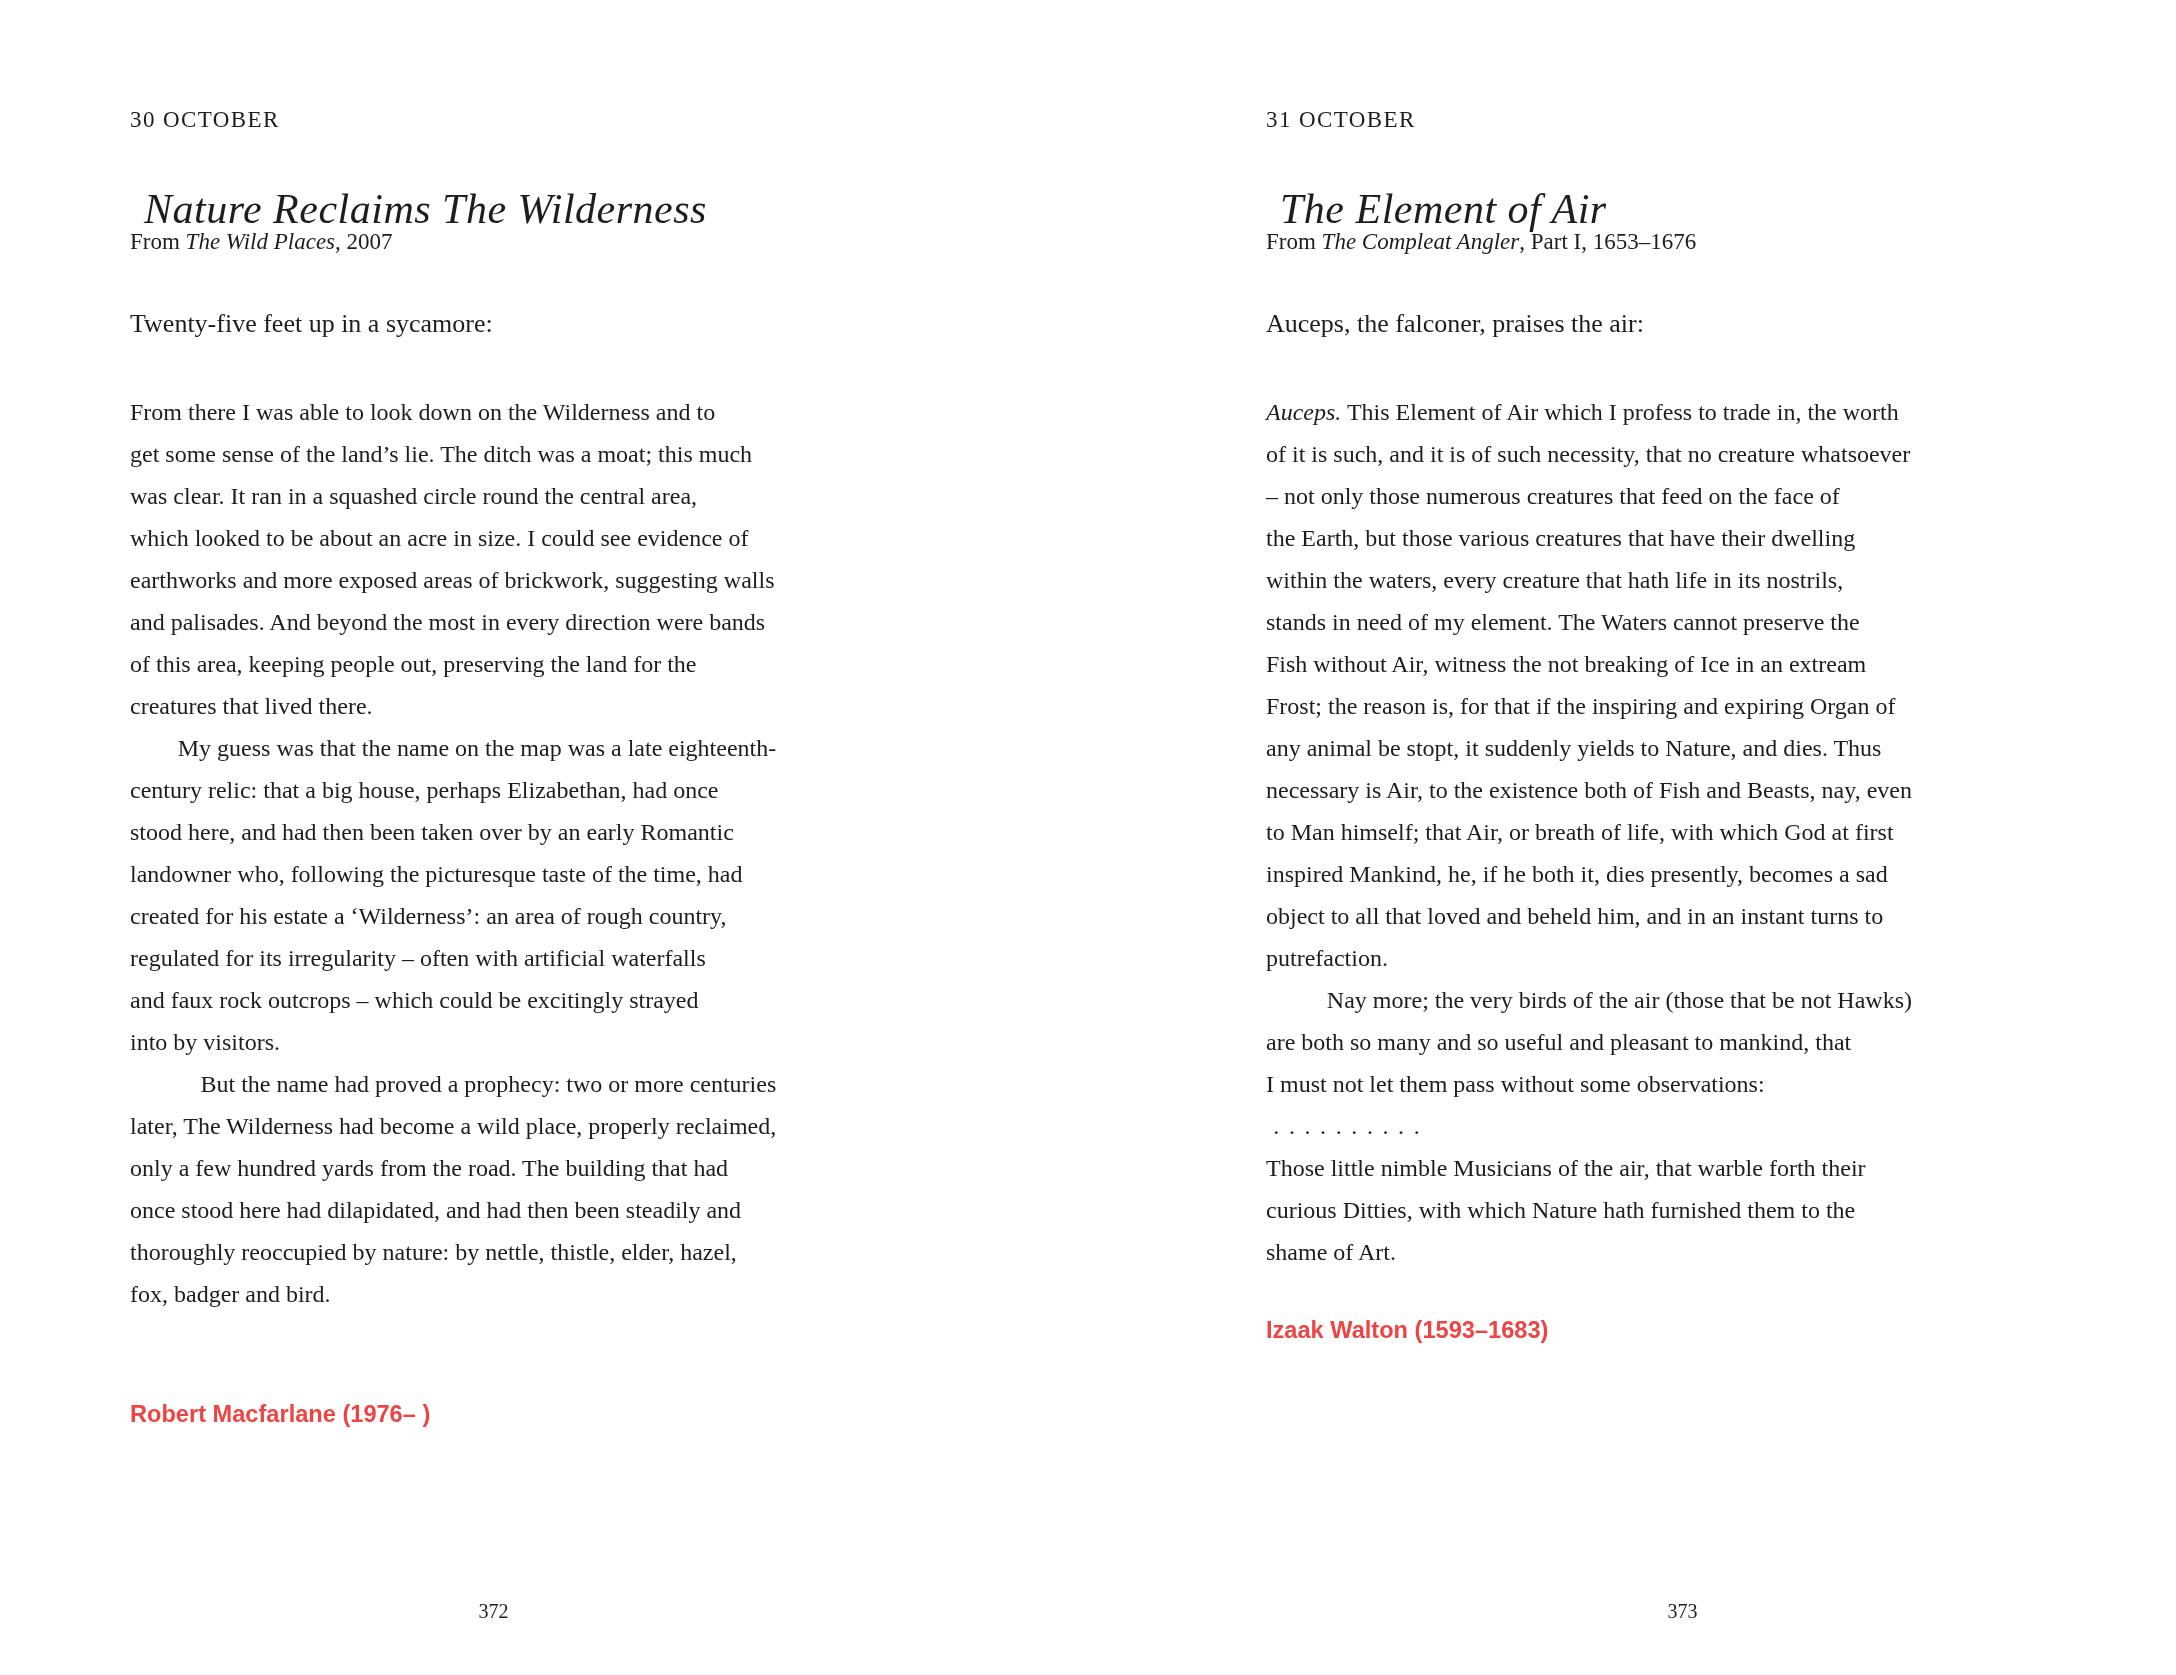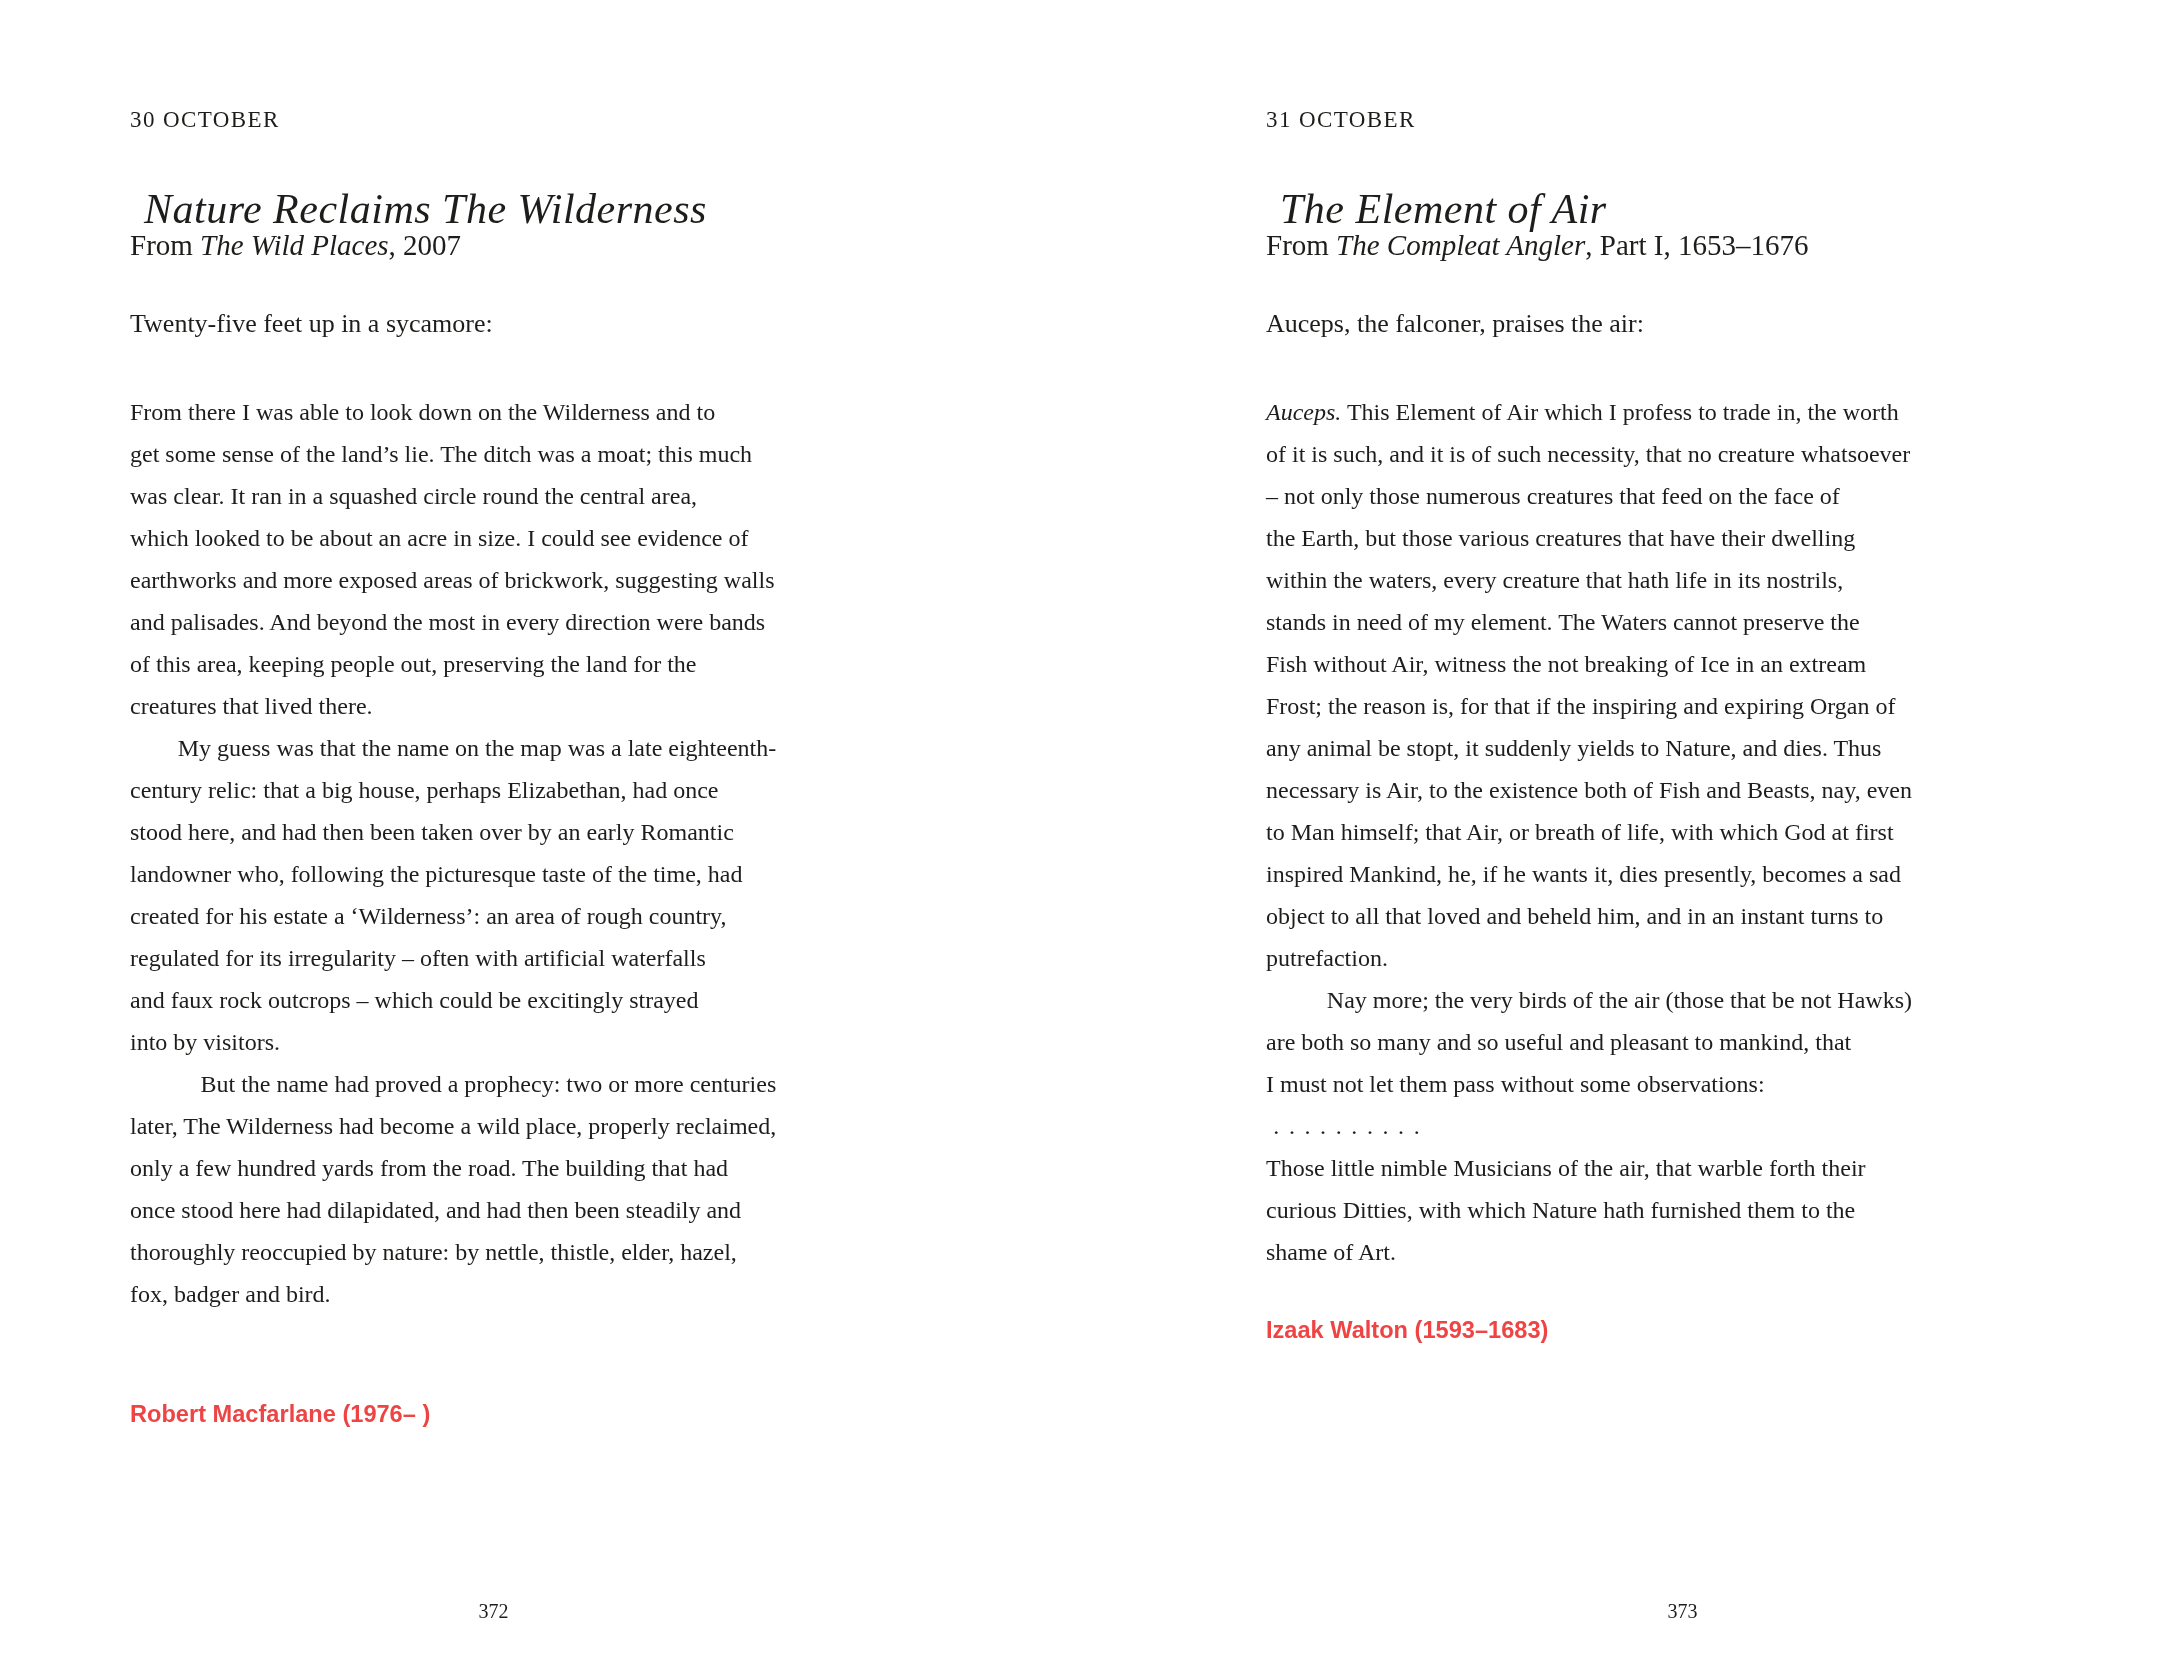--- a/index.html
+++ b/index.html
@@ -39,21 +39,21 @@
     font-size: 42px;
     font-style: italic;
     font-weight: normal;
     white-space: nowrap;
     letter-spacing: 0.5px;
   }
   .source {
     position: absolute;
     top: 229px;
     left: 0;
-    font-size: 29px;
+    font-size: 23px;
     white-space: nowrap;
   }
   .source .work { font-style: italic; }
   .intro {
     position: absolute;
     top: 309px;
     left: 0;
     font-size: 26px;
     white-space: nowrap;
   }
@@ -146,21 +146,21 @@
         <div class="line">of it is such, and it is of such necessity, that no creature whatsoever</div>
         <div class="line">– not only those numerous creatures that feed on the face of</div>
         <div class="line">the Earth, but those various creatures that have their dwelling</div>
         <div class="line">within the waters, every creature that hath life in its nostrils,</div>
         <div class="line">stands in need of my element. The Waters cannot preserve the</div>
         <div class="line">Fish without Air, witness the not breaking of Ice in an extream</div>
         <div class="line">Frost; the reason is, for that if the inspiring and expiring Organ of</div>
         <div class="line">any animal be stopt, it suddenly yields to Nature, and dies. Thus</div>
         <div class="line">necessary is Air, to the existence both of Fish and Beasts, nay, even</div>
         <div class="line">to Man himself; that Air, or breath of life, with which God at first</div>
-        <div class="line">inspired Mankind, he, if he wants it, dies presently, becomes a sad</div>
+        <div class="line">inspired Mankind, he, if he both it, dies presently, becomes a sad</div>
         <div class="line">object to all that loved and beheld him, and in an instant turns to</div>
         <div class="line">putrefaction.</div>
       </div>
       <div class="indent-first">
         <div class="line">Nay more; the very birds of the air (those that be not Hawks)</div>
         <div class="line">are both so many and so useful and pleasant to mankind, that</div>
         <div class="line">I must not let them pass without some observations:</div>
       </div>
       <div>
         <div class="dots-line">. . . . . . . . . .</div>

